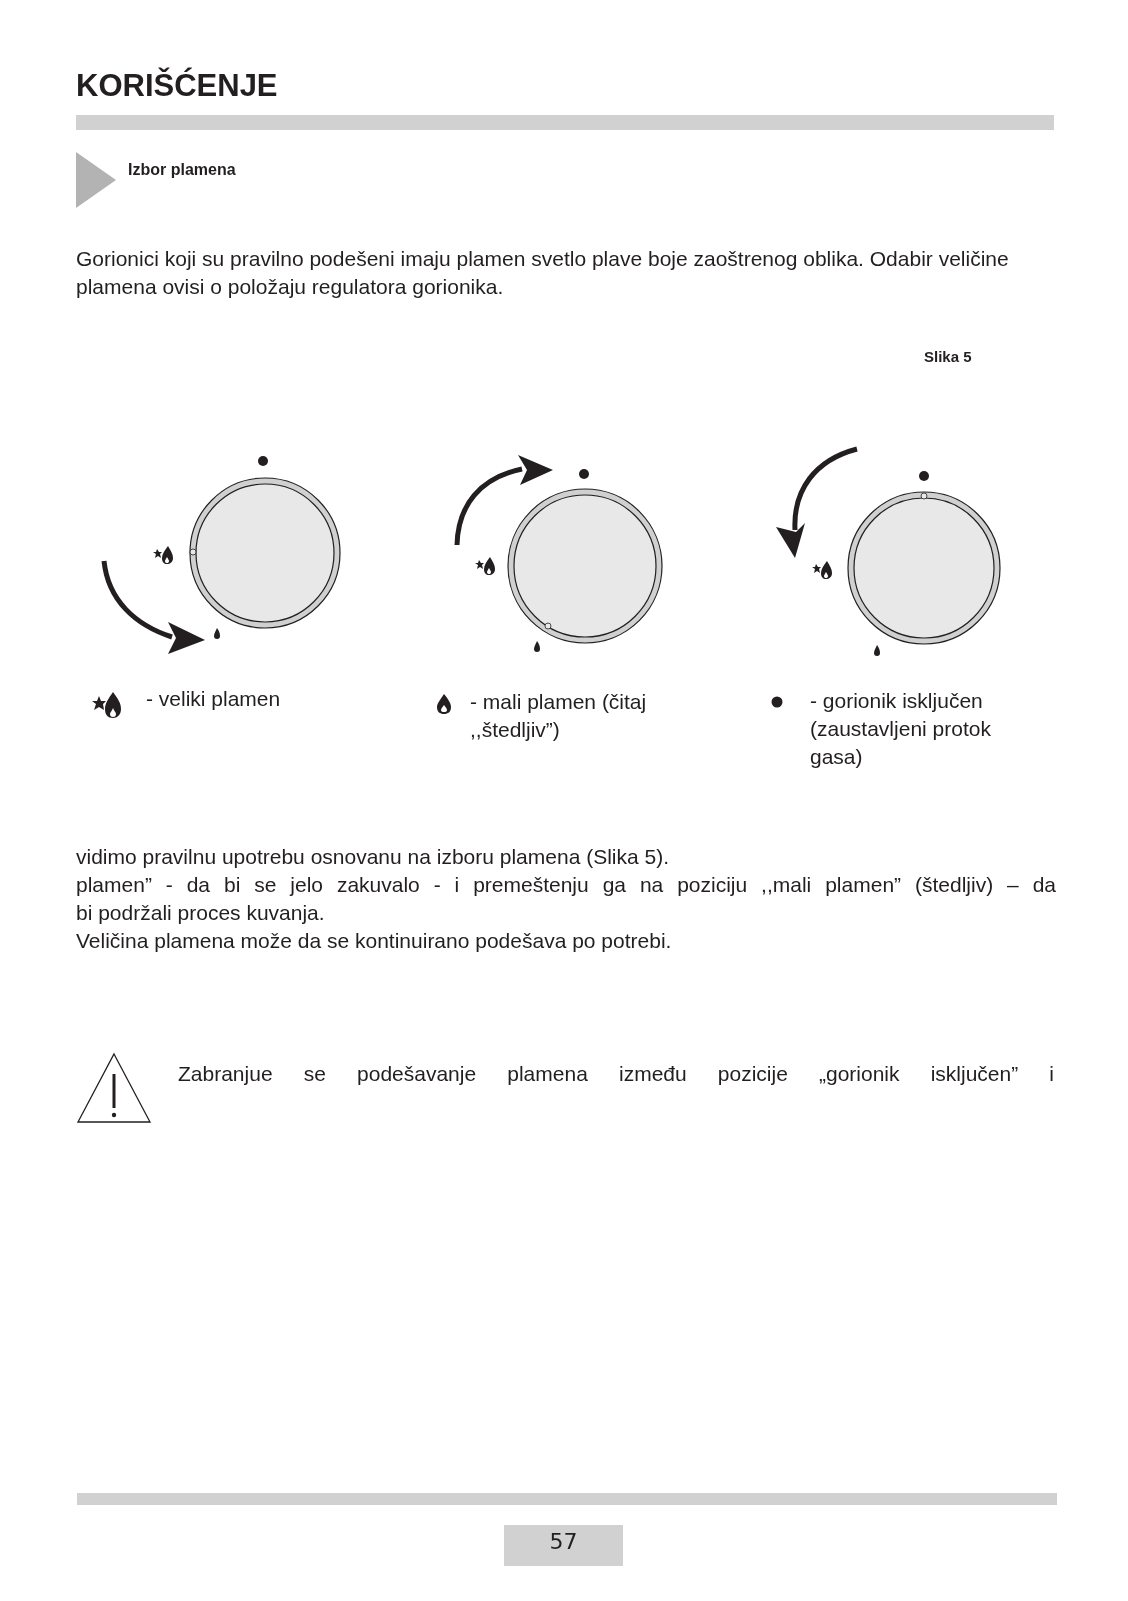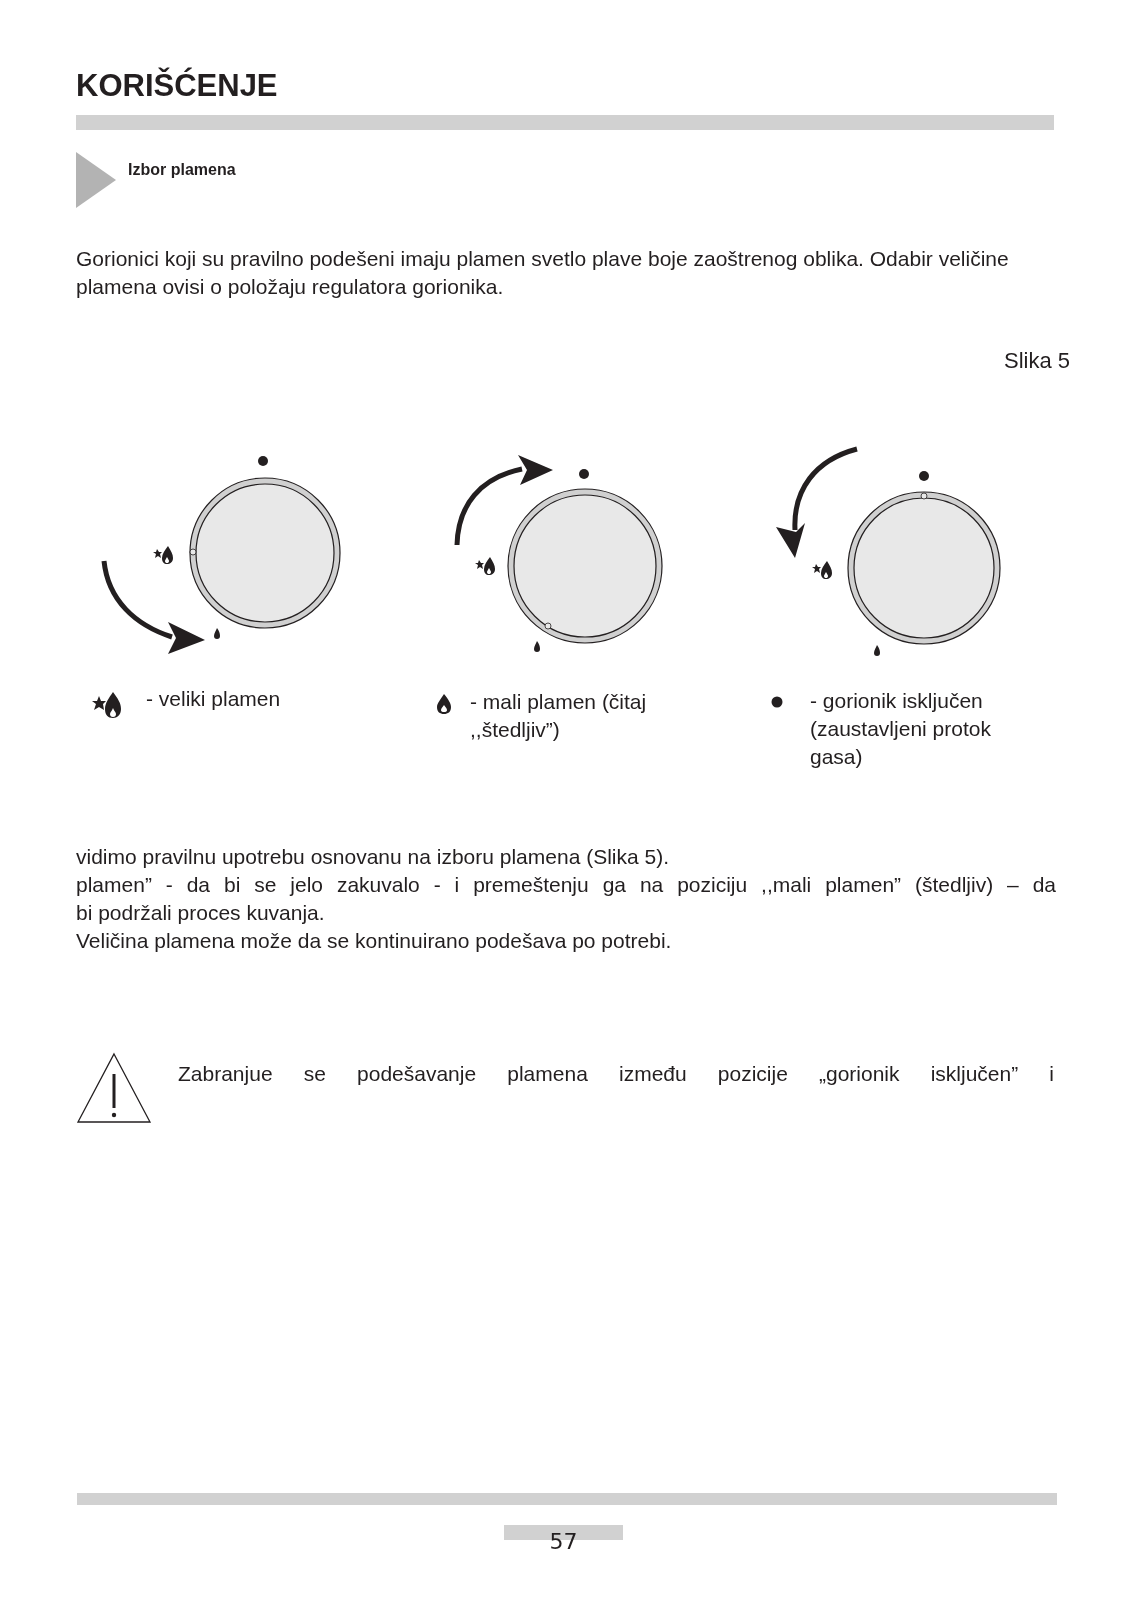--- a/index.html
+++ b/index.html
@@ -8,38 +8,38 @@
   .abs { position: absolute; }
   .title { left: 76px; top: 68px; font-size: 31px; font-weight: bold; letter-spacing: 0px; }
   .bar { background: #d1d1d1; }
   .topbar { left: 76px; top: 115px; width: 978px; height: 15px; }
   .tri { left: 76px; top: 152px; width: 0; height: 0;
          border-top: 28px solid transparent; border-bottom: 28px solid transparent;
          border-left: 40px solid #b3b3b3; }
   .subtitle { left: 128px; top: 161px; font-size: 16px; font-weight: bold; }
   .para { left: 76px; width: 980px; font-size: 21px; line-height: 28px; }
   .p1 { top: 229px; margin-top: 16px; }
-  .slika { left: 1004px; top: 348px; font-size: 22px; font-weight: normal; }
+  .slika { left: 924px; top: 348px; font-size: 15px; font-weight: bold; }
   .fig { left: 0; top: 430px; width: 1128px; height: 240px; }
   .legend-item { font-size: 21px; line-height: 28px; }
   .leg1 { left: 80px; top: 685px; }
   .leg2 { left: 434px; top: 688px; }
   .leg3 { left: 770px; top: 687px; }
   .leg-icon { position: absolute; }
   .leg-text { position: absolute; white-space: nowrap; }
   .p2 { top: 843px; text-align: justify; }
   .p2 span { display: block; }
   .p2 .justify-line { text-align-last: justify; }
   .warn-icon { left: 76px; top: 1052px; }
   .warn-text { left: 178px; top: 1059px; width: 876px; font-size: 21px; line-height: 29px;
                font-weight: normal; text-align: justify; }
   .warn-text .l1 { display: block; text-align-last: justify; }
   .warn-text .l2 { display: block; }
   .bottombar { left: 77px; top: 1493px; width: 980px; height: 12px; }
-  .pagebox { left: 504px; top: 1525px; width: 119px; height: 15px; background: #d1d1d1;
+  .pagebox { left: 504px; top: 1525px; width: 119px; height: 41px; background: #d1d1d1;
              text-align: center; font-family: "DejaVu Sans", sans-serif; font-size: 22px;
              line-height: 33px; color: #231f20; }
 </style>
 </head>
 <body>
 
 <div class="abs title">KORIŠĆENJE</div>
 <div class="abs bar topbar"></div>
 
 <div class="abs tri"></div>

